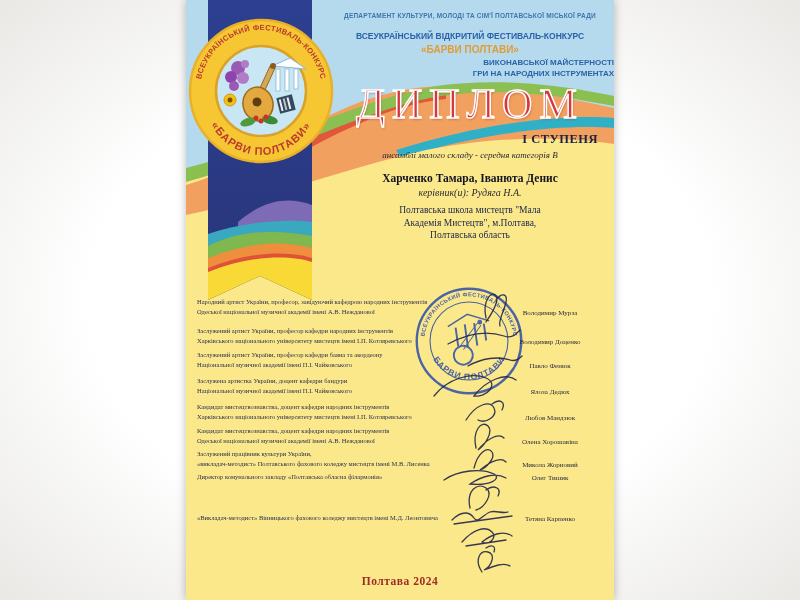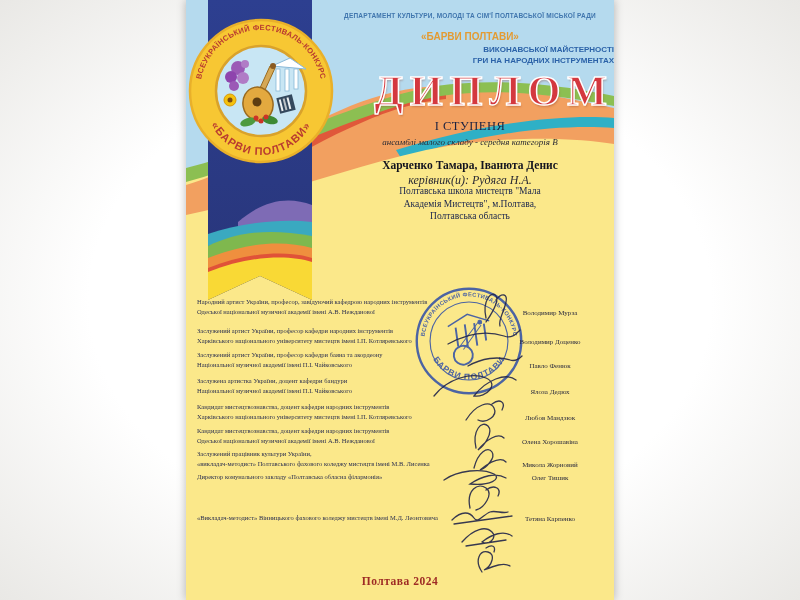--- a/index.html
+++ b/index.html
@@ -30,31 +30,30 @@
   .dept{font-family:"Liberation Sans",sans-serif;font-size:6.5px;line-height:8px;
     color:#4076ae;font-weight:bold;letter-spacing:.2px;margin-bottom:11px;}
   .f1{font-family:"Liberation Sans",sans-serif;font-size:8.5px;line-height:10px;
     color:#2b62a8;font-weight:bold;margin-bottom:3px;}
   .fname{font-family:"Liberation Sans",sans-serif;font-size:10px;line-height:11px;
     color:#e39b33;font-weight:bold;margin-bottom:3px;}
   .f3,.f4{font-family:"Liberation Sans",sans-serif;font-size:8px;line-height:9px;
     color:#2b62a8;font-weight:bold;margin-bottom:2px;text-align:right;}
   .f4{margin-bottom:4px;}
   .title{
-    font-size:42px;line-height:44px;font-weight:bold;color:#d4383f;
+    font-size:42px;line-height:44px;font-weight:normal;color:#d4383f;
     letter-spacing:7px;margin-bottom:2px;
     -webkit-text-stroke:1.5px #ffffff;
     text-shadow:1px 2px 2px rgba(140,60,40,.35);
-    text-align:right;
-  }
-  .degree{font-size:12.5px;line-height:14px;font-weight:normal;color:#1c2240;
-    margin:6px 8px 4px;letter-spacing:.5px;}
+  }
+  .degree{font-size:12.5px;line-height:14px;font-weight:bold;color:#1c2240;
+    margin:6px 16px 4px;letter-spacing:.5px;text-align:right;}
   .category{font-size:9px;line-height:10px;font-style:italic;color:#2a2a33;margin-bottom:12px;}
   .recipients{font-size:11.5px;line-height:13px;font-weight:bold;color:#12131f;margin-bottom:3px;}
-  .leader{font-size:12px;line-height:10px;font-style:italic;color:#2a2a33;}
+  .leader{font-size:10px;line-height:10px;font-style:italic;color:#2a2a33;margin-bottom:6px;}
   .institution{font-size:9.5px;line-height:12.5px;color:#202a4e;}
   
   .stamp{position:absolute;left:226px;top:284px;z-index:3;opacity:.85;}
   
   .sigs{position:absolute;left:11px;top:297px;width:406px;height:280px;z-index:4;}
   .sig-row{position:absolute;left:0;width:100%;display:flex;align-items:flex-end;}
   .sig-role{width:300px;font-size:6.5px;line-height:10px;color:#2c3050;}
   .sig-role span{display:block;}
   .sig-name{position:absolute;left:300px;width:106px;text-align:center;
     font-size:7px;color:#2b2b3e;}
@@ -139,20 +138,21 @@
       <text fill="#b93b30" font-family="Liberation Sans, sans-serif" font-size="7.6" font-weight="bold" letter-spacing="0.3">
         <textPath href="#badgeArcTop" startOffset="50%" text-anchor="middle">ВСЕУКРАЇНСЬКИЙ ФЕСТИВАЛЬ-КОНКУРС</textPath>
       </text>
       <text fill="#b93b30" font-family="Liberation Sans, sans-serif" font-size="11" font-weight="bold" letter-spacing="1">
         <textPath href="#badgeArcBottom" startOffset="50%" text-anchor="middle">«БАРВИ ПОЛТАВИ»</textPath>
       </text>
     </svg>
 
     <div class="header">
       <div class="dept">ДЕПАРТАМЕНТ КУЛЬТУРИ, МОЛОДІ ТА СІМ'Ї ПОЛТАВСЬКОЇ МІСЬКОЇ РАДИ</div>
+      <div class="f1">ВСЕУКРАЇНСЬКИЙ ВІДКРИТИЙ ФЕСТИВАЛЬ-КОНКУРС</div>
       <div class="fname">«БАРВИ ПОЛТАВИ»</div>
       <div class="f3">ВИКОНАВСЬКОЇ МАЙСТЕРНОСТІ</div>
       <div class="f4">ГРИ НА НАРОДНИХ ІНСТРУМЕНТАХ</div>
       <div class="title">ДИПЛОМ</div>
       <div class="degree">І СТУПЕНЯ</div>
       <div class="category">ансамблі малого складу - середня категорія В</div>
       <div class="recipients">Харченко Тамара, Іванюта Денис</div>
       <div class="leader">керівник(и): Рудяга Н.А.</div>
       <div class="institution">
         <span style="display:block">Полтавська школа мистецтв "Мала</span>

